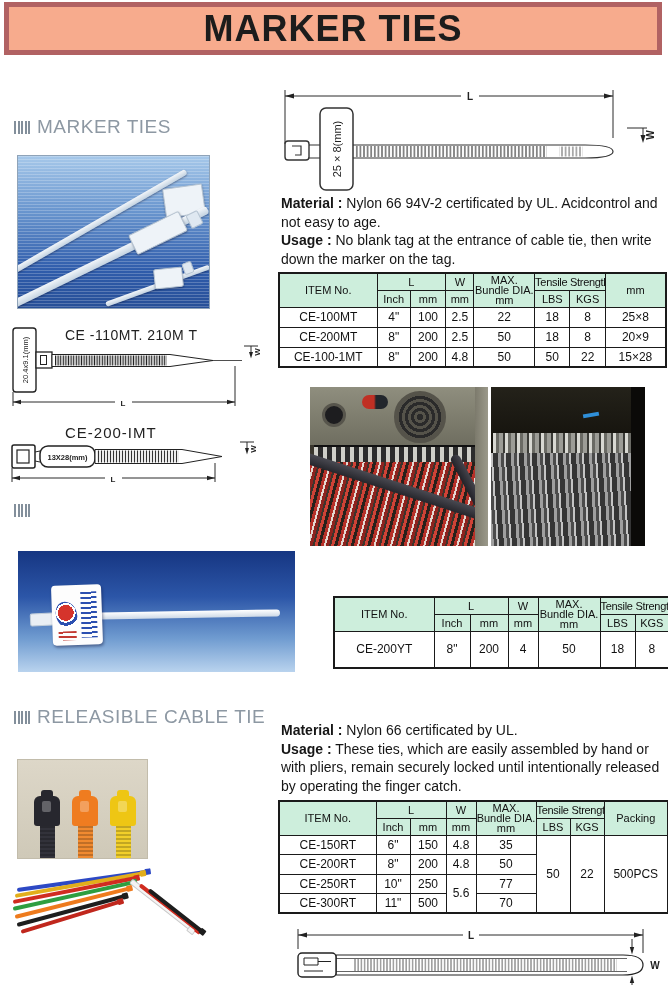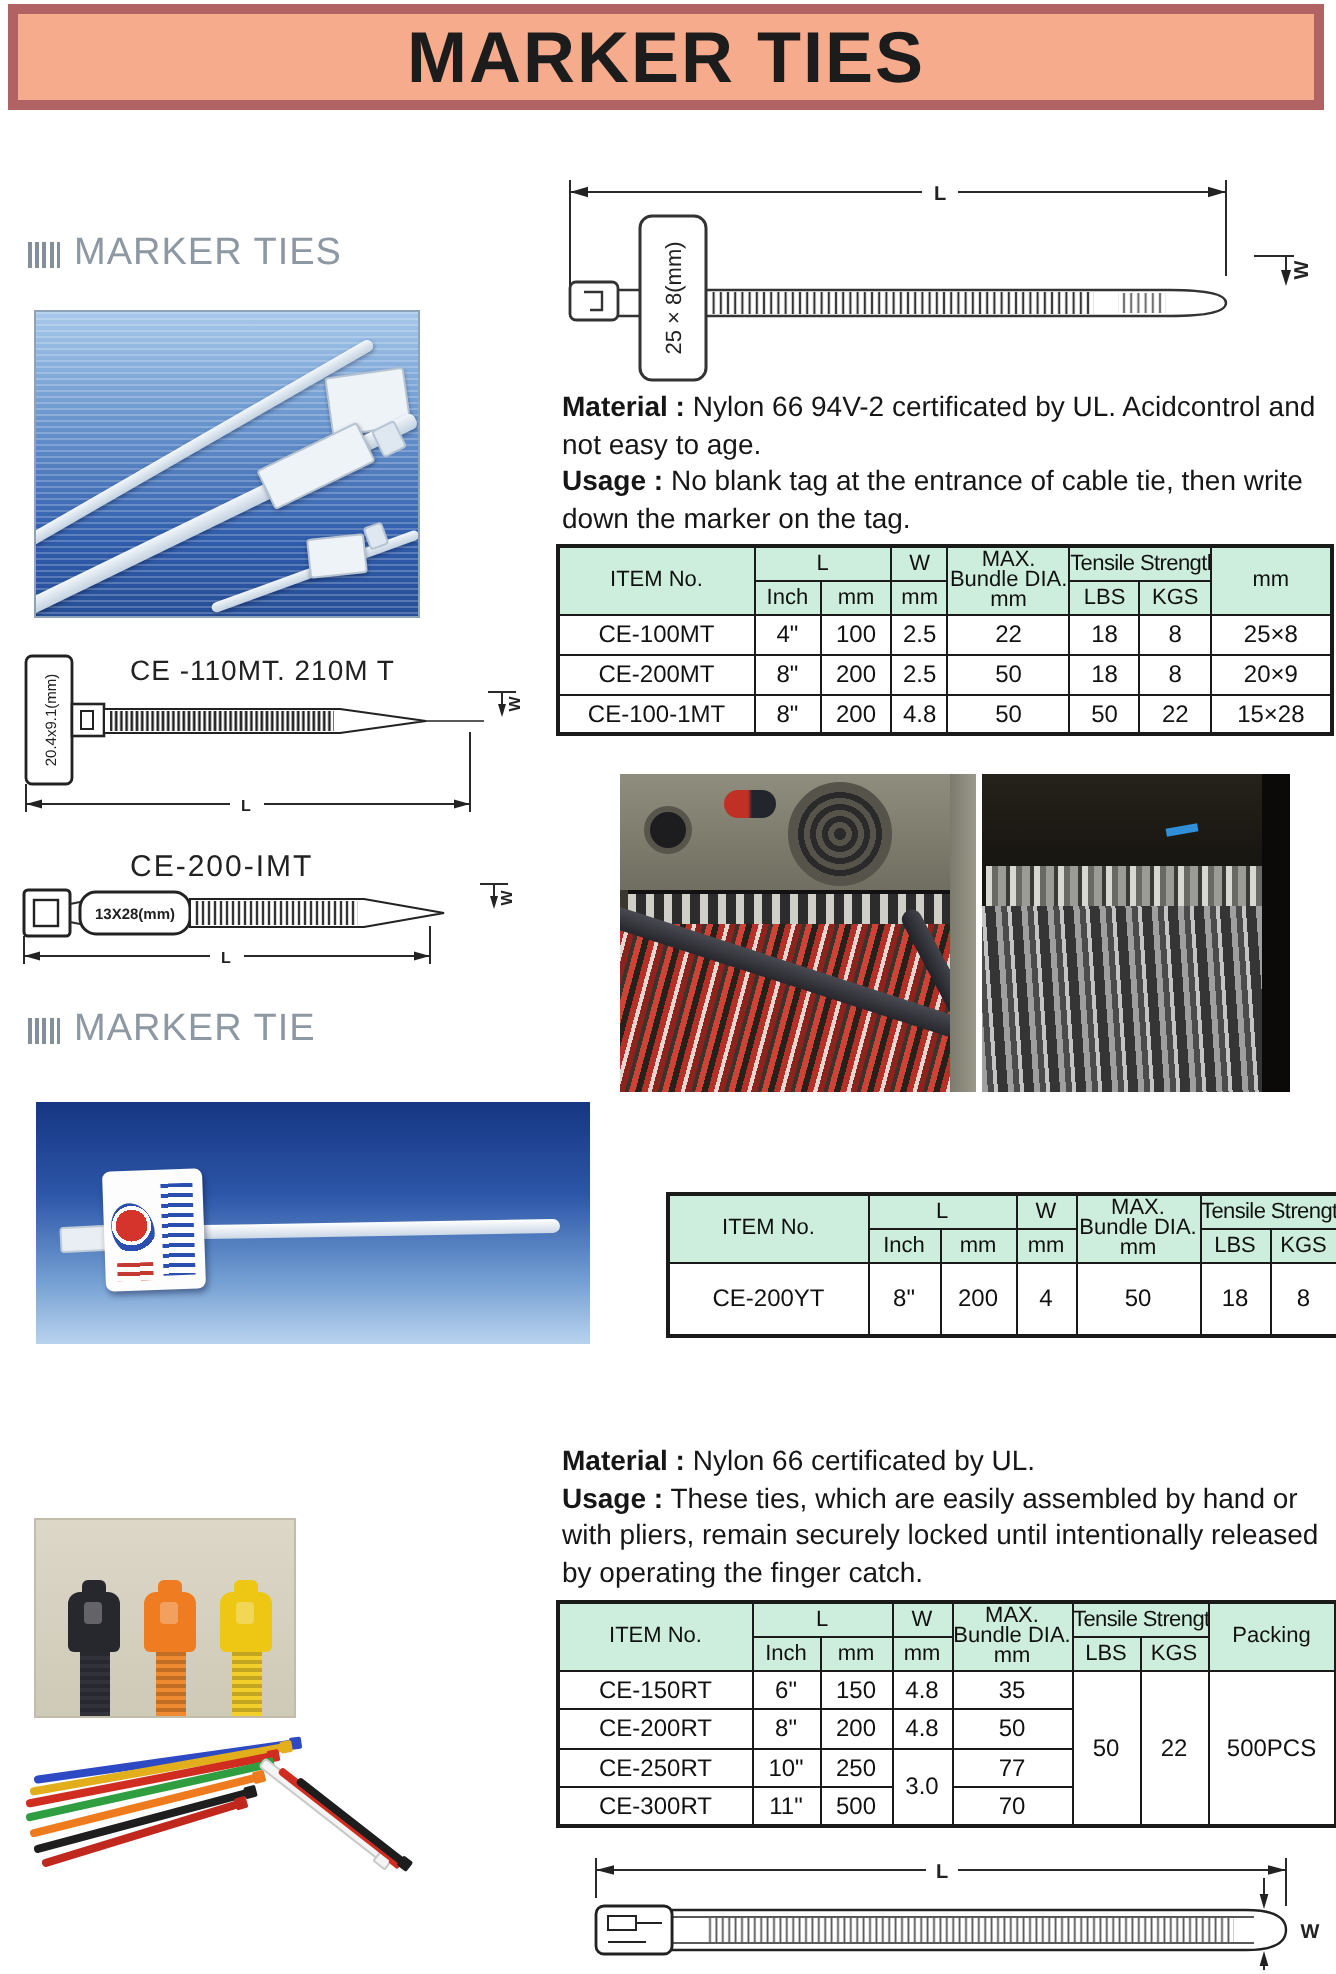--- a/index.html
+++ b/index.html
@@ -330,21 +330,20 @@
   <div class="photo" id="photo-cab-r" style="left:491px;top:387px;width:154px;height:159px">
     <div class="cabr-top"></div>
     <div class="cabr-blue"></div>
     <div class="cabr-strip"></div>
     <div class="cabr-cables"></div>
     <div class="cabr-edge"></div>
   </div>
 
   <div class="sec-heading" style="left:14px;top:504px">
     <span class="bars"></span>
-    <span class="sec-text">MARKER TIE</span>
   </div>
 
   <div class="photo" id="photo-yt" style="left:18px;top:551px;width:277px;height:121px">
     <div class="yt-strap"></div>
     <div class="yt-head"></div>
     <div class="yt-label">
       <div class="yt-logo"></div>
       <div class="yt-lines"></div>
       <div class="yt-lines2"></div>
     </div>
@@ -382,20 +381,24 @@
           <td>8"</td>
           <td>200</td>
           <td>4</td>
           <td>50</td>
           <td>18</td>
           <td>8</td>
       </tr>
     </tbody>
   </table>
 
+  <div class="sec-heading" style="left:14px;top:706px">
+    <span class="bars"></span>
+    <span class="sec-text">RELEASIBLE CABLE TIE</span>
+  </div>
 
   <div class="specs" style="left:281px;top:721px;width:392px">
     <p><b>Material :</b><span> Nylon 66 certificated by UL.</span></p>
     <p><b>Usage :</b><span> These ties, which are easily assembled by hand or with pliers, remain securely locked until intentionally released by operating the finger catch.</span></p>
   </div>
 
   <div class="photo" id="photo-rel" style="left:17px;top:759px;width:129px;height:98px">
     <div class="rel-tie" style="left:16px">
       <div class="rel-head" style="background:#27272e"></div>
       <div class="rel-strap" style="background-color:#32323a"></div>
@@ -453,21 +456,21 @@
         <td>CE-200RT</td>
           <td>8"</td>
           <td>200</td>
           <td>4.8</td>
           <td>50</td>
       </tr>
       <tr>
         <td>CE-250RT</td>
           <td>10"</td>
           <td>250</td>
-          <td rowspan="2">3.0</td>
+          <td rowspan="2">5.6</td>
           <td>77</td>
       </tr>
       <tr>
         <td>CE-300RT</td>
           <td>11"</td>
           <td>500</td>
           <td>70</td>
       </tr>
     </tbody>
   </table>

